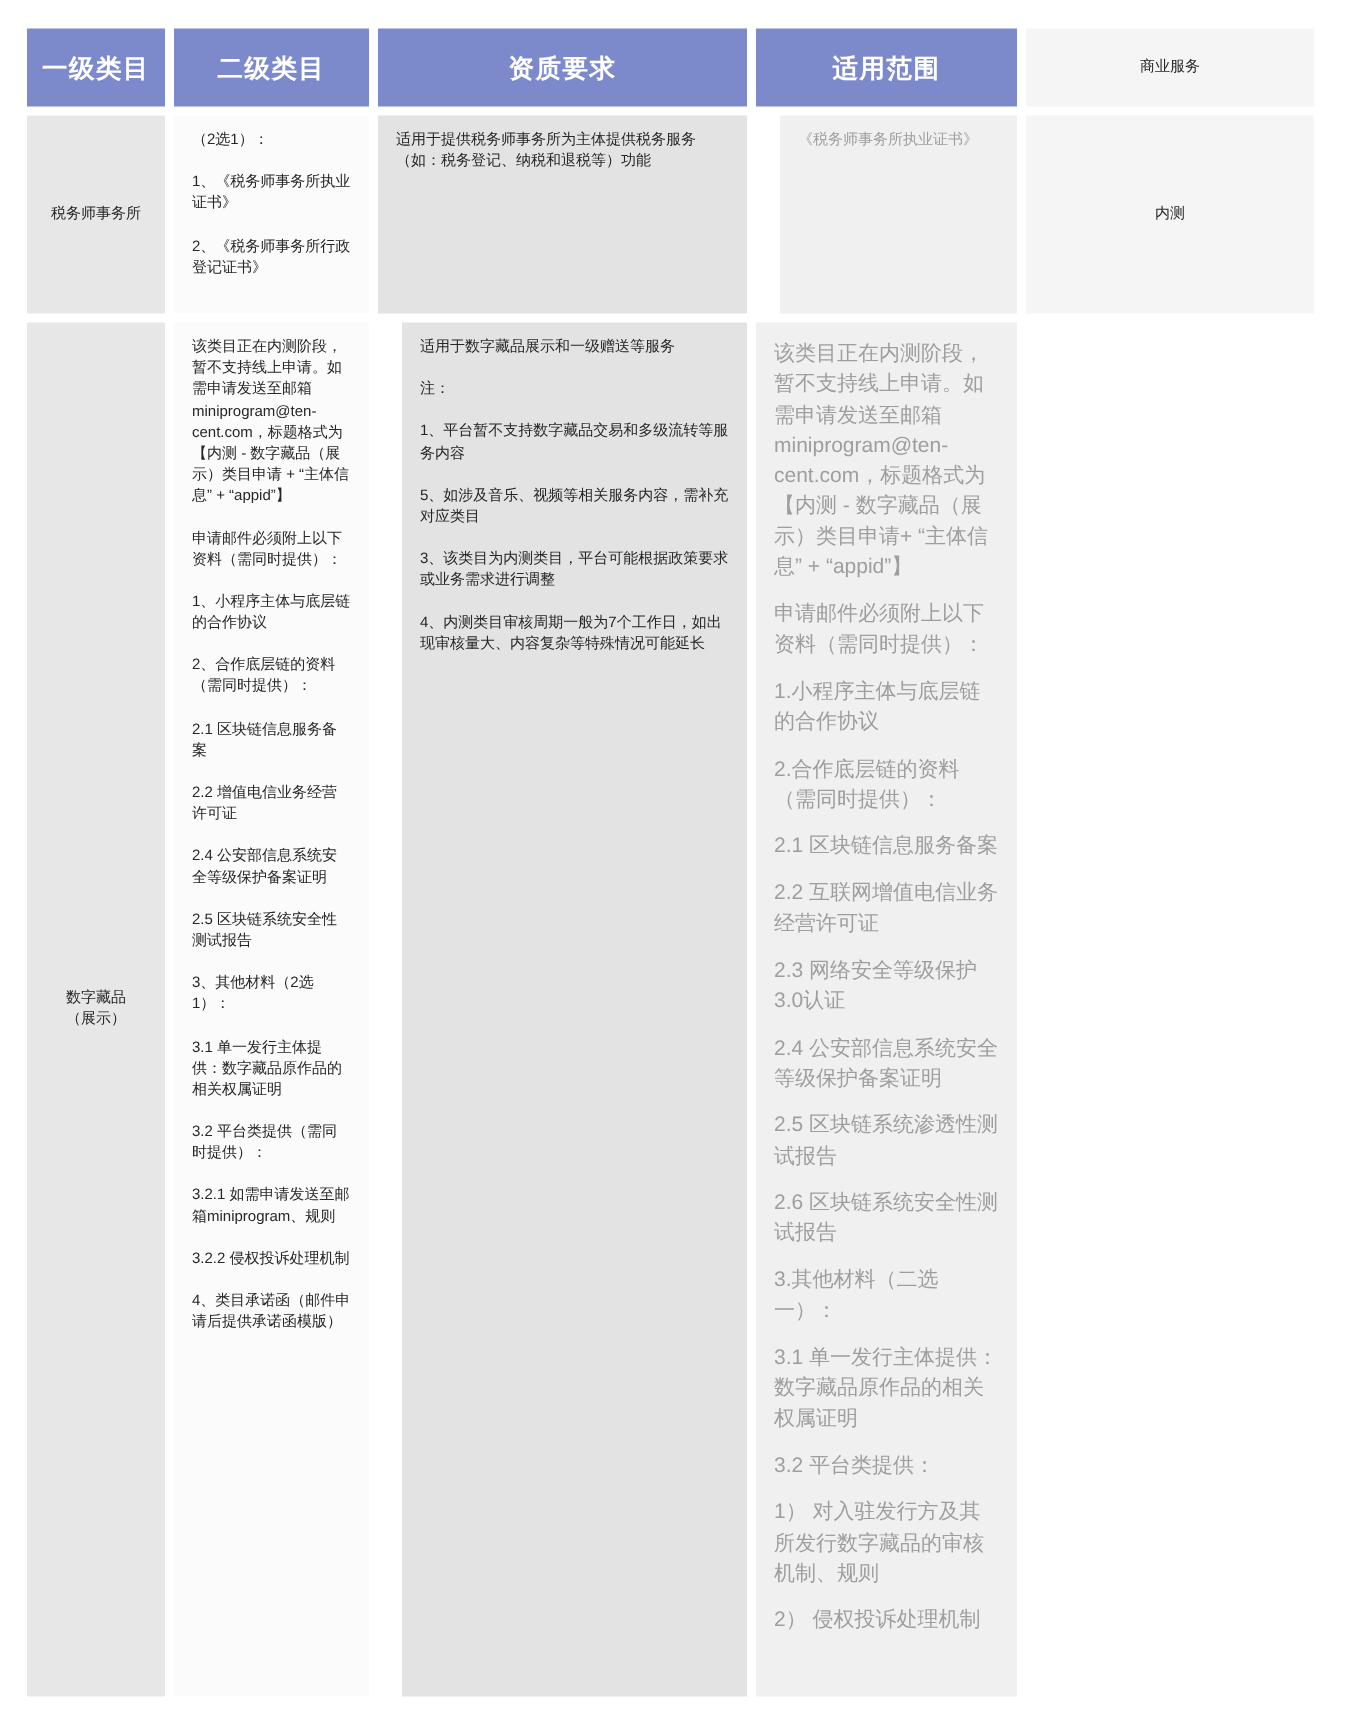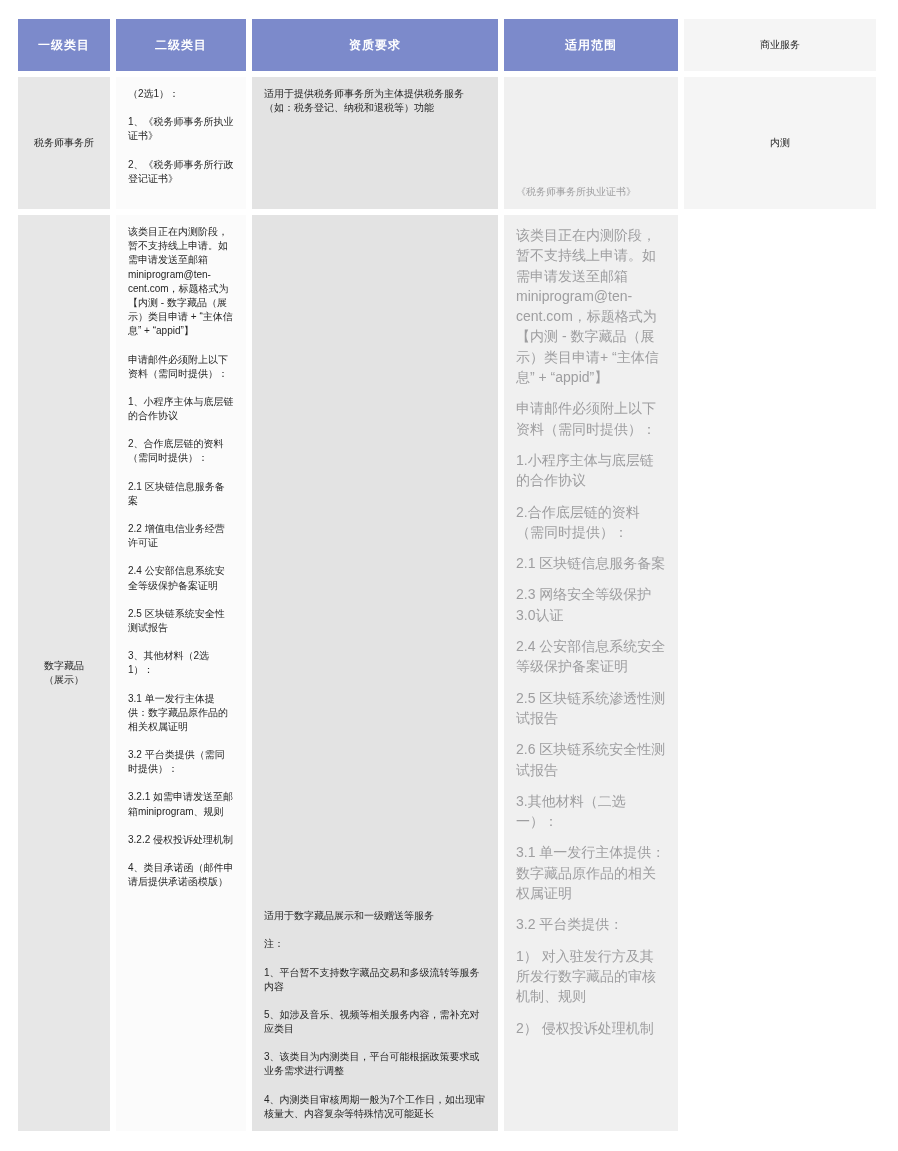--- a/index.html
+++ b/index.html
@@ -21,21 +21,21 @@
     width: 858px;
     display: grid;
     grid-template-columns: 92px 130px 246px 174px 192px;
     grid-template-rows: 52px 132px 916px;
     gap: 6px;
     background: #ffffff;
   }
   .hc {
     background: #7c8acb;
     color: #ffffff;
-    font-size: 12px;
+    font-size: 17px;
     font-weight: bold;
     display: flex;
     align-items: center;
     justify-content: center;
     letter-spacing: 1px;
   }
   .hc.dark { background: #6272b8; }
   .cell {
     overflow: hidden;
     color: #262626;
@@ -55,21 +55,22 @@
   .center {
     display: flex;
     align-items: center;
     justify-content: center;
     text-align: center;
     white-space: pre-line;
   }
   .middle {
     display: flex;
     flex-direction: column;
-    justify-content: flex-end;
+    justify-content: flex-start;
+    margin-left: 16px;
   }
   .gray { color: #9e9ea0; }
   .small { font-size: 14px; line-height: 1.45; }
   .small p { margin: 0 0 11px 0; }
 </style>
 </head>
 <body>
 
 <div class="tbl">
 
@@ -118,20 +119,21 @@
       <p>5、如涉及音乐、视频等相关服务内容，需补充对应类目</p>
       <p>3、该类目为内测类目，平台可能根据政策要求或业务需求进行调整</p>
       <p>4、内测类目审核周期一般为7个工作日，如出现审核量大、内容复杂等特殊情况可能延长</p>
     </div>
   <div class="cell bg5 gray small">
       <p>该类目正在内测阶段，暂不支持线上申请。如需申请发送至邮箱miniprogram@ten-cent.com，标题格式为【内测 - 数字藏品（展示）类目申请+ “主体信息” + “appid”】</p>
       <p>申请邮件必须附上以下资料（需同时提供）：</p>
       <p>1.小程序主体与底层链的合作协议</p>
       <p>2.合作底层链的资料（需同时提供）：</p>
       <p>2.1 区块链信息服务备案</p>
+      <p>2.2 互联网增值电信业务经营许可证</p>
       <p>2.3 网络安全等级保护3.0认证</p>
       <p>2.4 公安部信息系统安全等级保护备案证明</p>
       <p>2.5 区块链系统渗透性测试报告</p>
       <p>2.6 区块链系统安全性测试报告</p>
       <p>3.其他材料（二选一）：</p>
       <p>3.1 单一发行主体提供：数字藏品原作品的相关权属证明</p>
       <p>3.2 平台类提供：</p>
       <p>1） 对入驻发行方及其所发行数字藏品的审核机制、规则</p>
       <p>2） 侵权投诉处理机制</p>
     </div>

